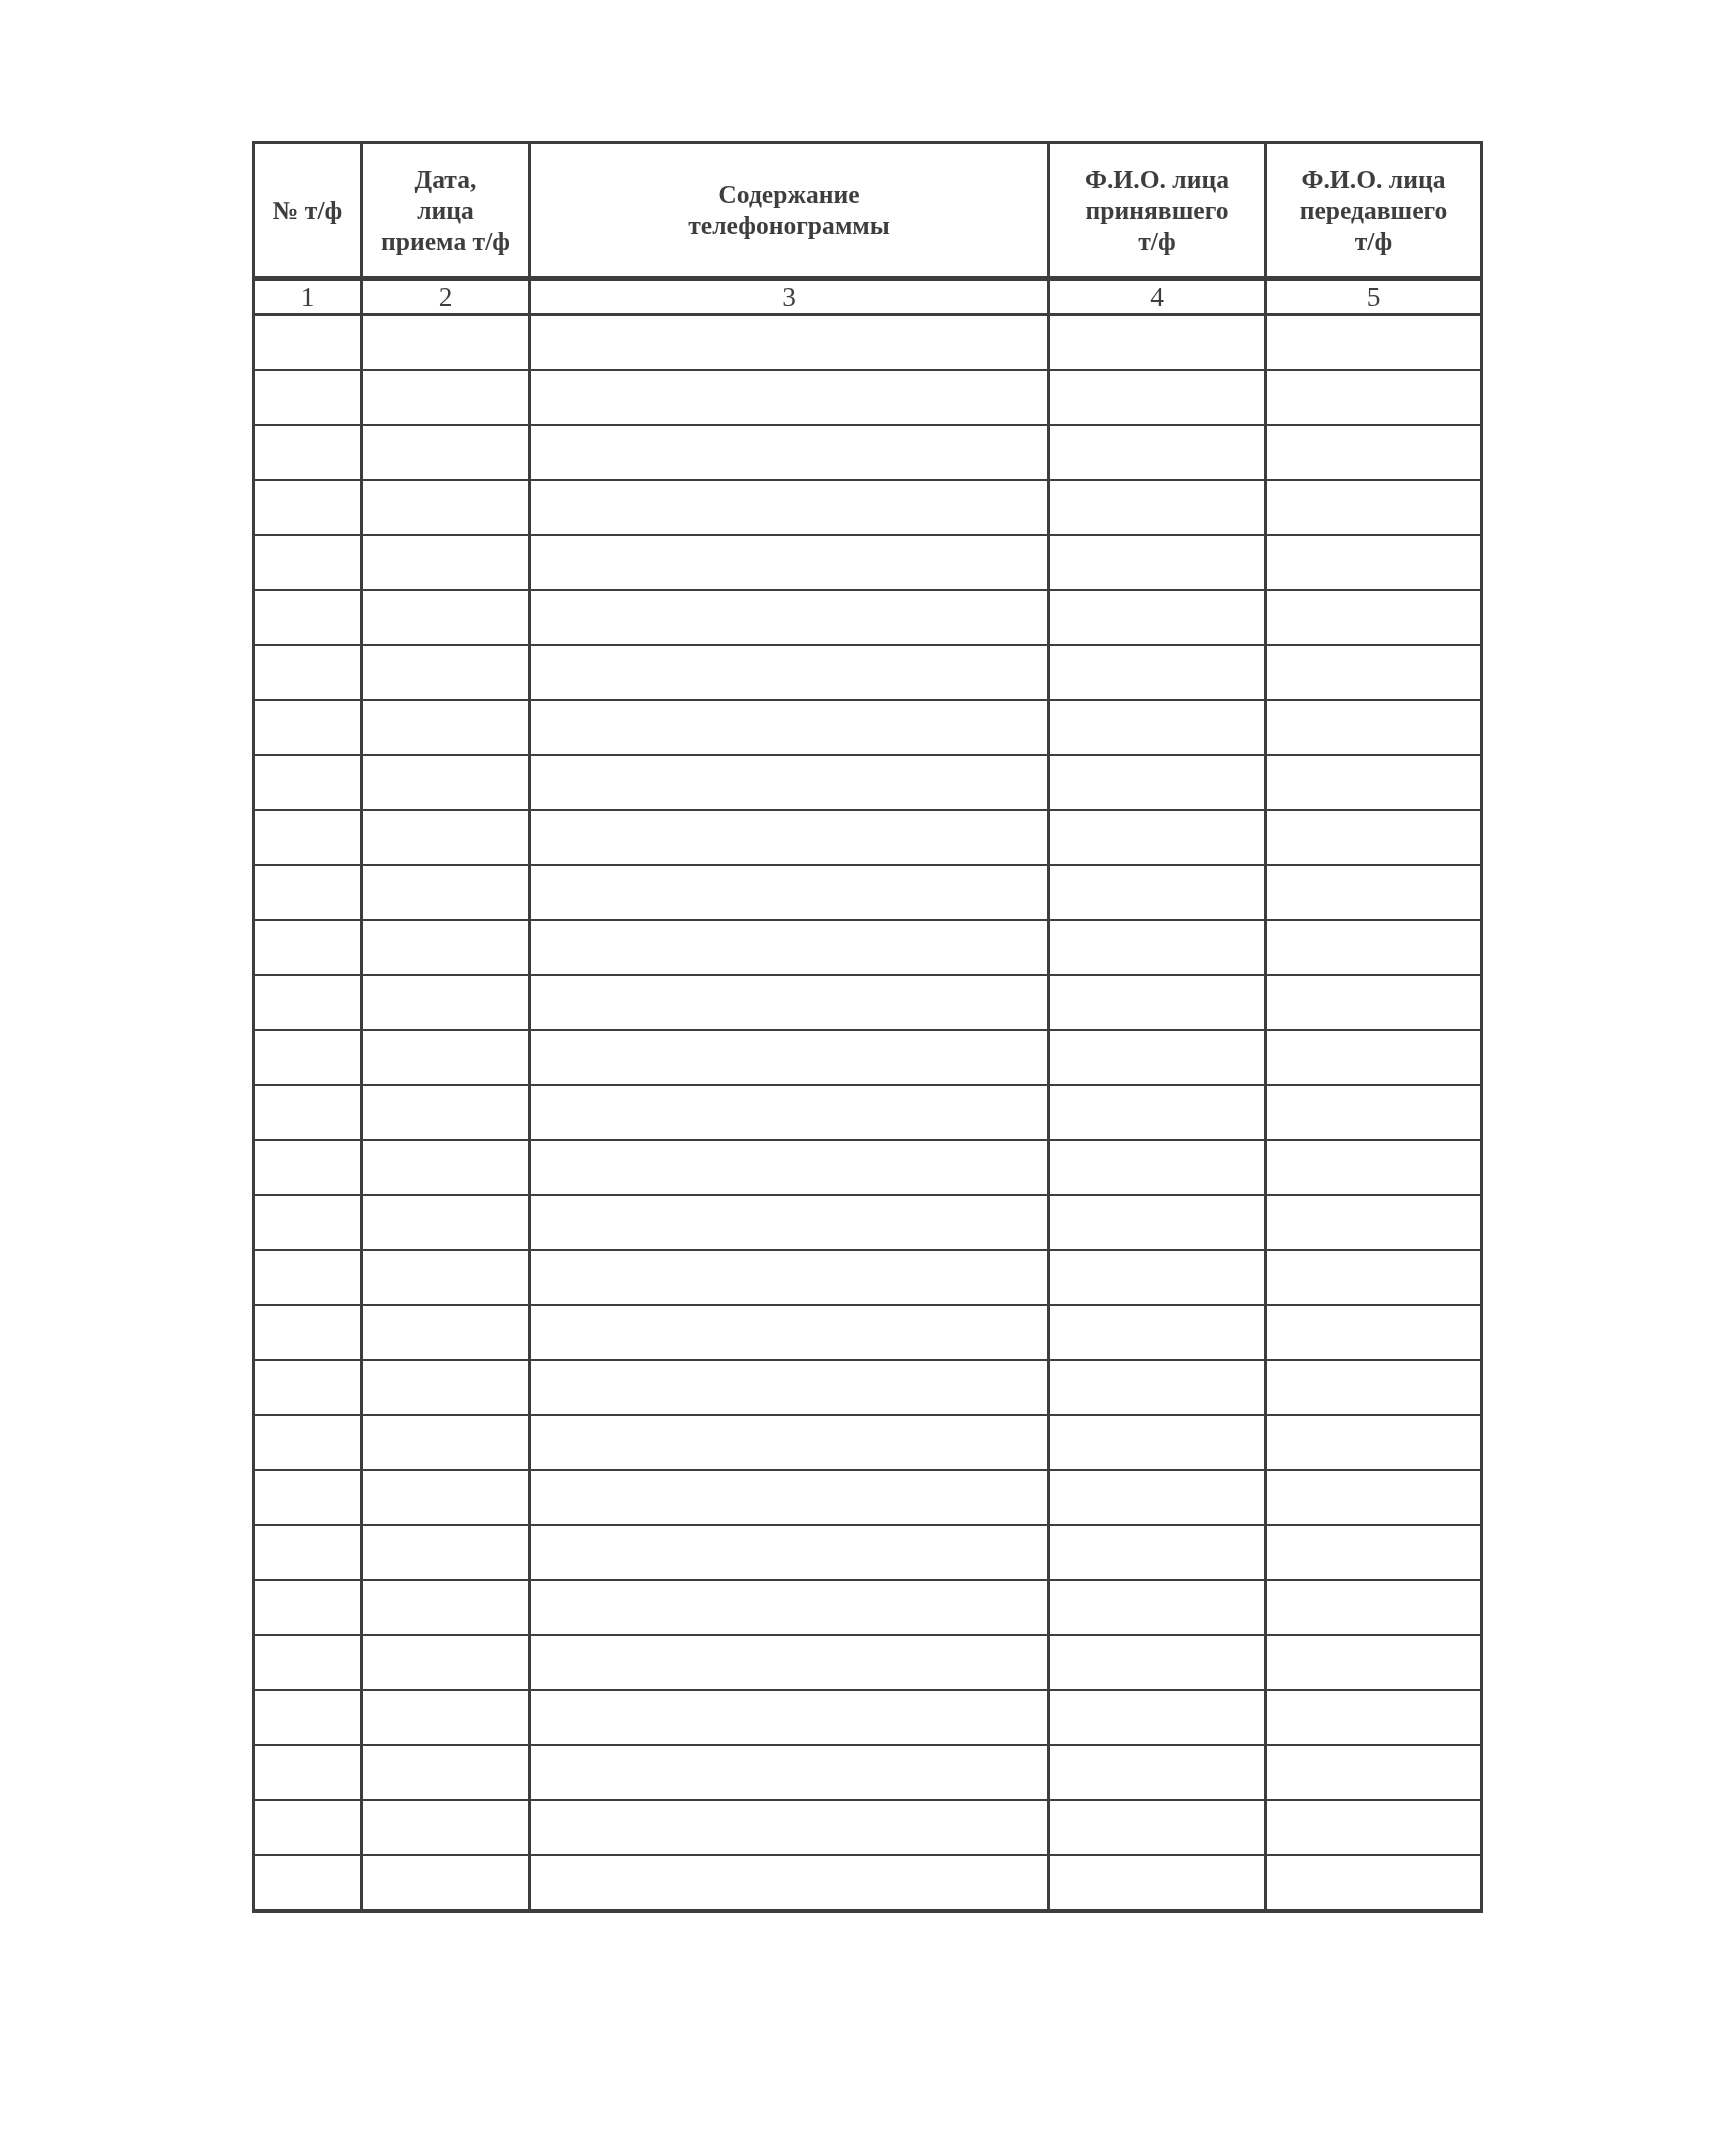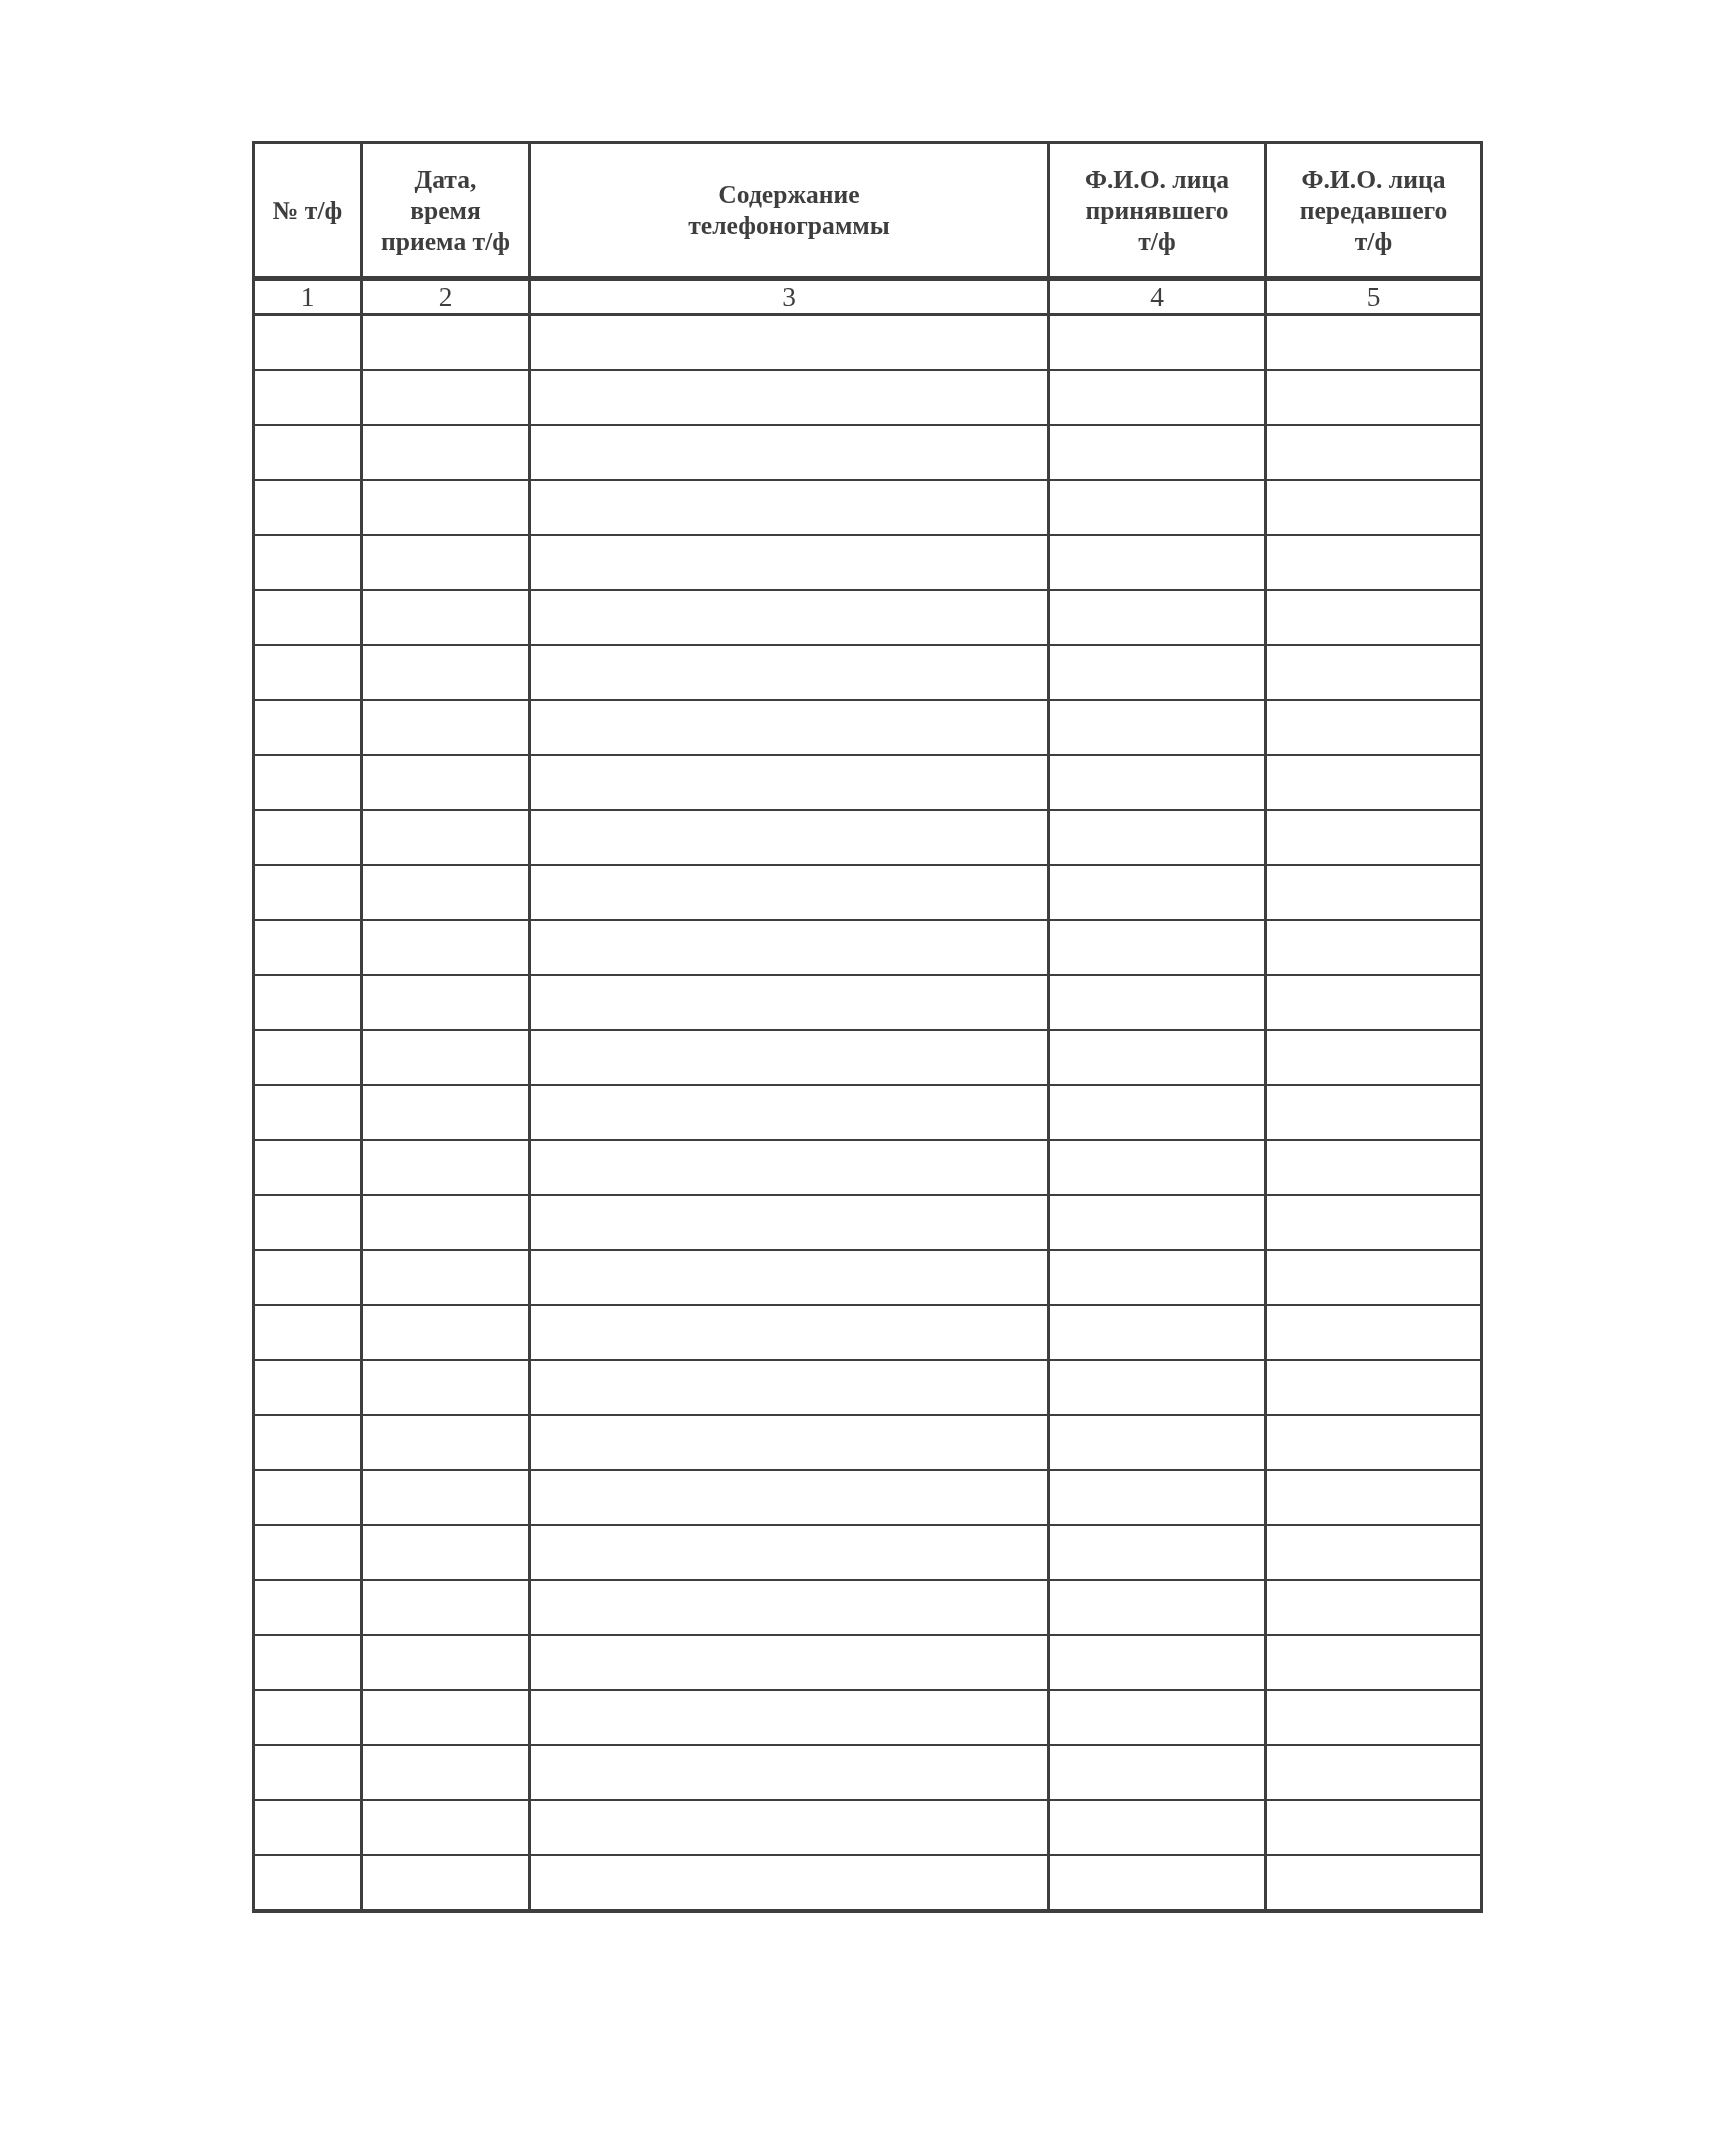--- a/index.html
+++ b/index.html
@@ -66,21 +66,21 @@
       <col style="width:108px">
       <col style="width:168px">
       <col style="width:519px">
       <col style="width:217px">
       <col style="width:216px">
     </colgroup>
     <thead>
       <tr class="header-row">
         <th>№ т/ф</th>
         <th>Дата,
-время
+лица
 приема т/ф</th>
         <th>Содержание
 телефонограммы</th>
         <th>Ф.И.О. лица
 принявшего
 т/ф</th>
         <th>Ф.И.О. лица
 передавшего
 т/ф</th>
       </tr>

